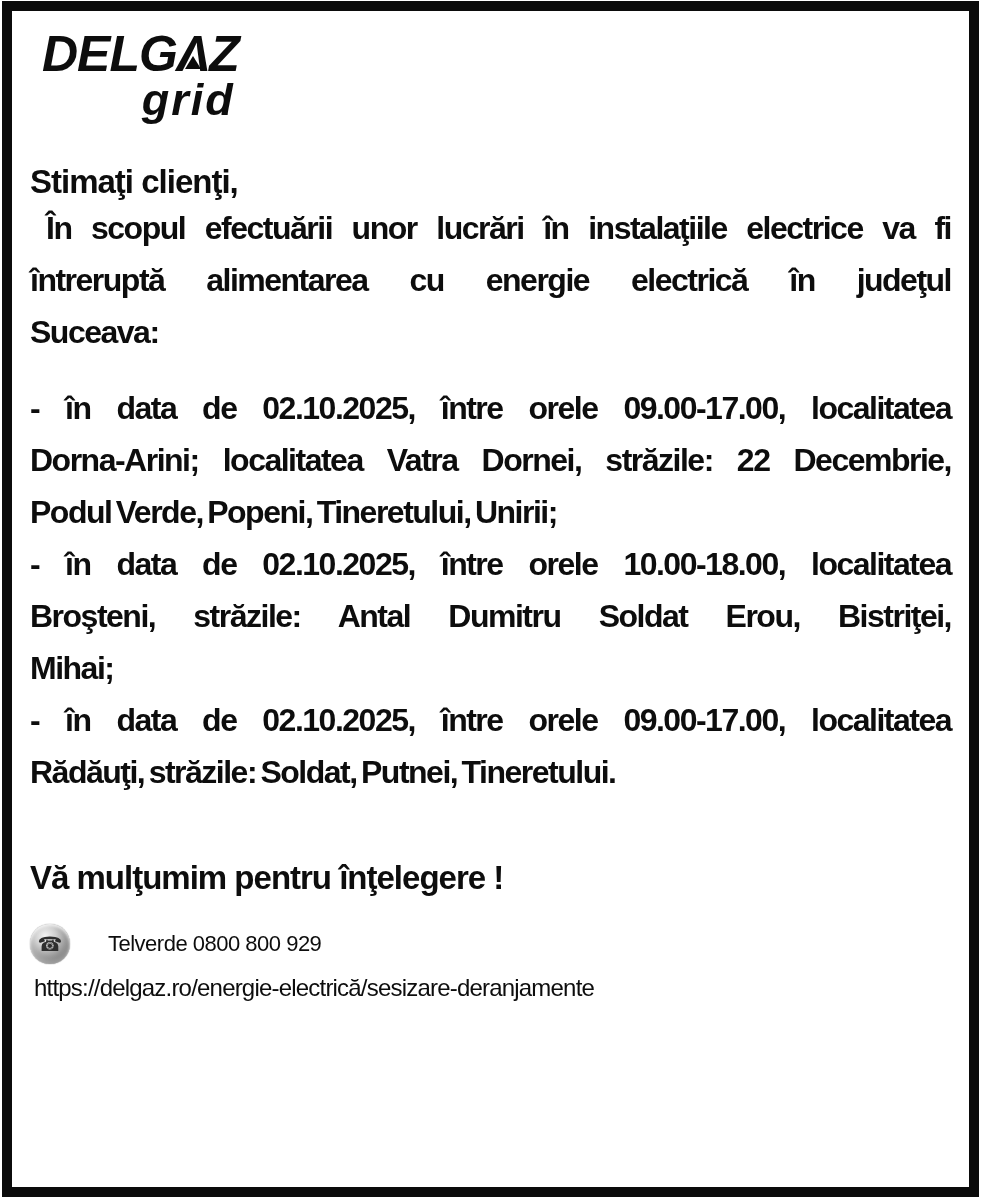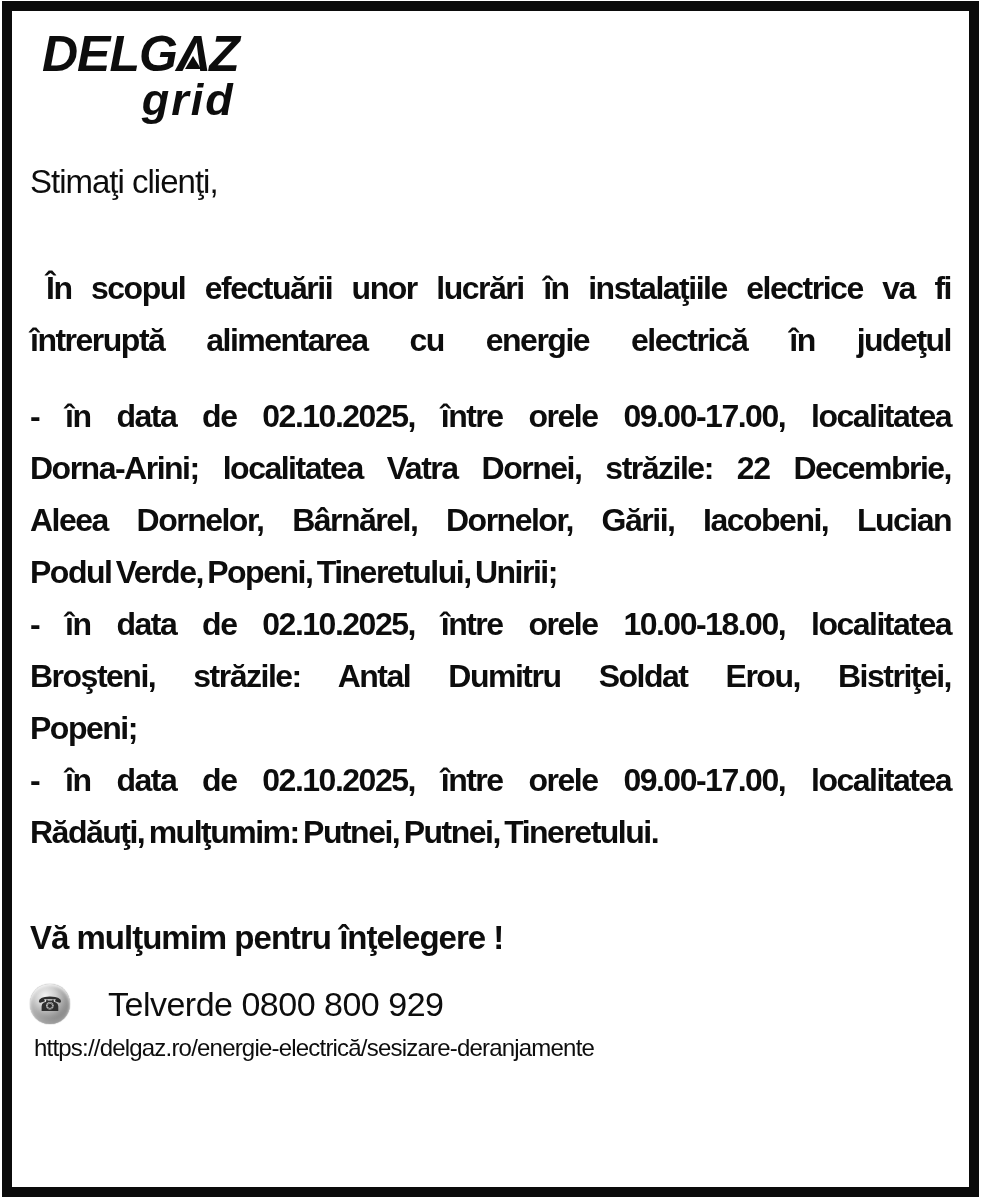--- a/index.html
+++ b/index.html
@@ -34,29 +34,29 @@
     border-bottom:13px solid #0b0b0b;
   }
   .sub {
     font-size:45px; font-weight:700; font-style:italic;
     text-align:right; line-height:1; margin-top:-2px;
     letter-spacing:2px; padding-right:4px;
   }
   
   .greeting {
     margin-top:40px;
-    font-size:33px; font-weight:400; letter-spacing:-1px;
+    font-size:33px; font-weight:700; letter-spacing:-1px;
     line-height:40px;
   }
   .bodytext {
     font-size:32px; font-weight:700;
     letter-spacing:-1.5px; word-spacing:-3px;
     line-height:52px;
   }
-  .intro   { margin-top:60px; }
+  .intro   { }
   .bullets { margin-top:24px; }
   .line.j  { text-align:justify; text-align-last:justify; }
   .line.l  { text-align:left; }
   .line.indent { text-indent:16px; }
   .thanks {
     margin-top:60px;
     font-size:33px; font-weight:700; letter-spacing:-1px;
     line-height:40px;
   }
   
@@ -70,21 +70,21 @@
       #f4f4f4 0%, #cfcfcf 28%, #979797 58%, #6f6f6f 78%, #a5a5a5 100%);
     box-shadow: inset 0 2px 3px rgba(255,255,255,.75),
                 inset 0 -3px 5px rgba(255,255,255,.35),
                 0 0 1px #555;
     display:flex; align-items:center; justify-content:center;
     font-size:20px; line-height:1; color:#2e2e2e;
     flex:0 0 auto;
   }
   .telverde {
     margin-left:38px;
-    font-size:34px; font-weight:400; letter-spacing:-0.5px;
+    font-size:22px; font-weight:400; letter-spacing:-0.5px;
   }
   .url {
     margin-top:6px; margin-left:4px;
     font-size:24px; font-weight:400; letter-spacing:-0.8px;
     line-height:36px;
   }
 </style>
 </head>
 <body>
 
@@ -96,32 +96,32 @@
       <span class="tri"></span>
     </div>
     <div class="sub">grid</div>
   </div>
 
   <div class="greeting">Stimaţi clienţi,</div>
 
   <div class="bodytext intro">
     <div class="line j indent">În scopul efectuării unor lucrări în instalaţiile electrice va fi</div>
     <div class="line j">întreruptă alimentarea cu energie electrică în judeţul</div>
+    <div class="line l">Suceava:</div>
   </div>
 
   <div class="bodytext bullets">
     <div class="line j">- în data de 02.10.2025, între orele 09.00-17.00, localitatea</div>
     <div class="line j">Dorna-Arini; localitatea Vatra Dornei, străzile: 22 Decembrie,</div>
-    <div class="line j">Aleea Dornelor, Bârnărel, Dornelor, Gării, Iacobeni, Lucian</div>
     <div class="line l">Podul Verde, Popeni, Tineretului, Unirii;</div>
     <div class="line j">- în data de 02.10.2025, între orele 10.00-18.00, localitatea</div>
     <div class="line j">Broşteni, străzile: Antal Dumitru Soldat Erou, Bistriţei,</div>
-    <div class="line l">Popeni;</div>
+    <div class="line l">Mihai;</div>
     <div class="line j">- în data de 02.10.2025, între orele 09.00-17.00, localitatea</div>
-    <div class="line l">Rădăuţi, mulţumim: Putnei, Putnei, Tineretului.</div>
+    <div class="line l">Rădăuţi, străzile: Soldat, Putnei, Tineretului.</div>
   </div>
 
   <div class="thanks">Vă mulţumim pentru înţelegere !</div>
 
   <div class="phone-row">
     <div class="phone-icon">☎</div>
     <div class="telverde">Telverde 0800 800 929</div>
   </div>
 
   <div class="url">https://delgaz.ro/energie-electrică/sesizare-deranjamente</div>

